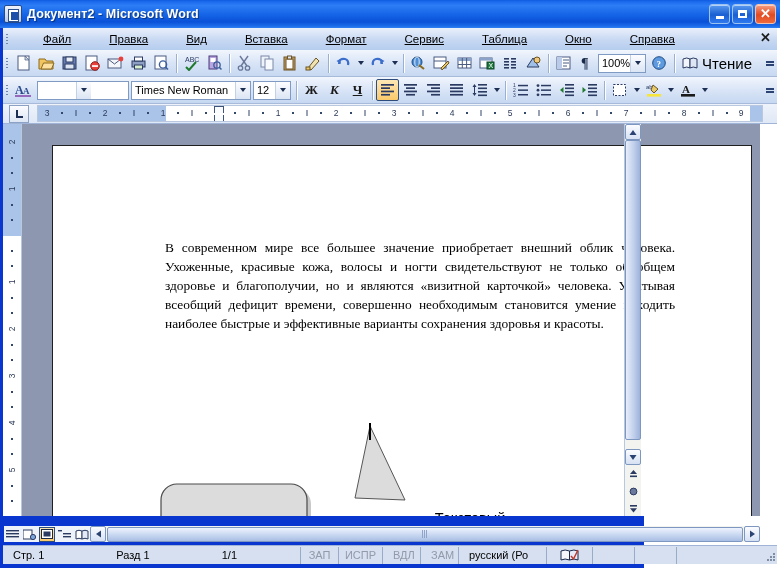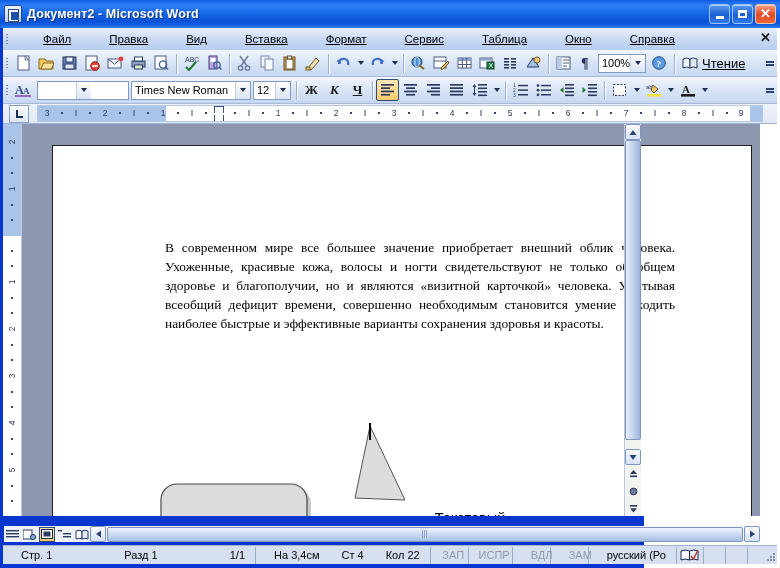--- a/index.html
+++ b/index.html
@@ -139,21 +139,21 @@
   .zoomcombo { width: 48px; }
   .stylecombo { width: 92px; margin-left: 2px; flex-direction: column; }
   .fontcombo { width: 120px; }
   .sizecombo { width: 38px; }
 
   .rbtn { font-family: "Liberation Serif", serif; font-size: 13px; font-weight: bold; color: #1a1a1a; }
   .rbtn.ital { font-style: italic; }
   .rbtn.under { text-decoration: underline; }
   .read-btn {
     display: flex; align-items: center; gap: 3px; padding: 2px 4px; flex: none;
-    font-size: 13px; color: #000; text-decoration: underline;
+    font-size: 15px; color: #000;
   }
 
   
   .ruler-h {
     position: absolute; left: 3px; top: 104px; width: 774px; height: 20px;
     background: linear-gradient(to bottom,#eef3fb,#dfe8f6);
     display: flex; align-items: center;
     border-bottom: 1px solid #9fb4d6;
   }
   .tabsel {
@@ -259,21 +259,21 @@
   }
   .vbtn.active { background: linear-gradient(to bottom,#fde7b6,#fbc96a); border: 1px solid #2f4d7c; }
 
   
   .statusbar {
     position: absolute; left: 3px; bottom: 4px; width: 774px; height: 19px;
     background: #d6e0f0; border-top: 1px solid #9fb4d6;
     display: flex; align-items: center; font-size: 11px; color: #000;
   }
   .sgrp { display: flex; align-items: center; height: 17px; border-right: 1px solid #9aabc8; padding: 0 3px; }
-  .scell { padding: 0 7px; white-space: nowrap; margin-left: 8px; }
+  .scell { padding: 0 7px; white-space: nowrap; }
   .scell.dim { color: #9299a8; }
   .sb-spacer { flex: 1; }
   .resize-grip {
     width: 12px; height: 12px; margin-right: 2px; position: relative;
   }
   .resize-grip i {
     position: absolute; width: 2px; height: 2px; background: #7f8da4;
   }
   .book-ic { width: 20px; height: 14px; position: relative; }
 </style>
@@ -891,25 +891,20 @@
         </svg>
     </div>
   </div>
 
   <div class="statusbar">
     <div class="sgrp" style="width:298px">
       <span class="scell">Стр. 1</span>
       <span class="scell" style="margin-left:58px">Разд 1</span>
       <span class="scell" style="margin-left:58px">1/1</span>
     </div>
-    <div class="sgrp" style="width:180px">
-      <span class="scell">На 3,4см</span>
-      <span class="scell">Ст 4</span>
-      <span class="scell">Кол 22</span>
-    </div>
     <div class="sgrp" style="width:38px;justify-content:center">
       <span class="scell dim">ЗАП</span>
     </div>
     <div class="sgrp" style="width:44px;justify-content:center">
       <span class="scell dim">ИСПР</span>
     </div>
     <div class="sgrp" style="width:38px;">
       <span class="scell dim">ВДЛ</span>
     </div>
     <div class="sgrp" style="width:38px;justify-content:flex-start">

